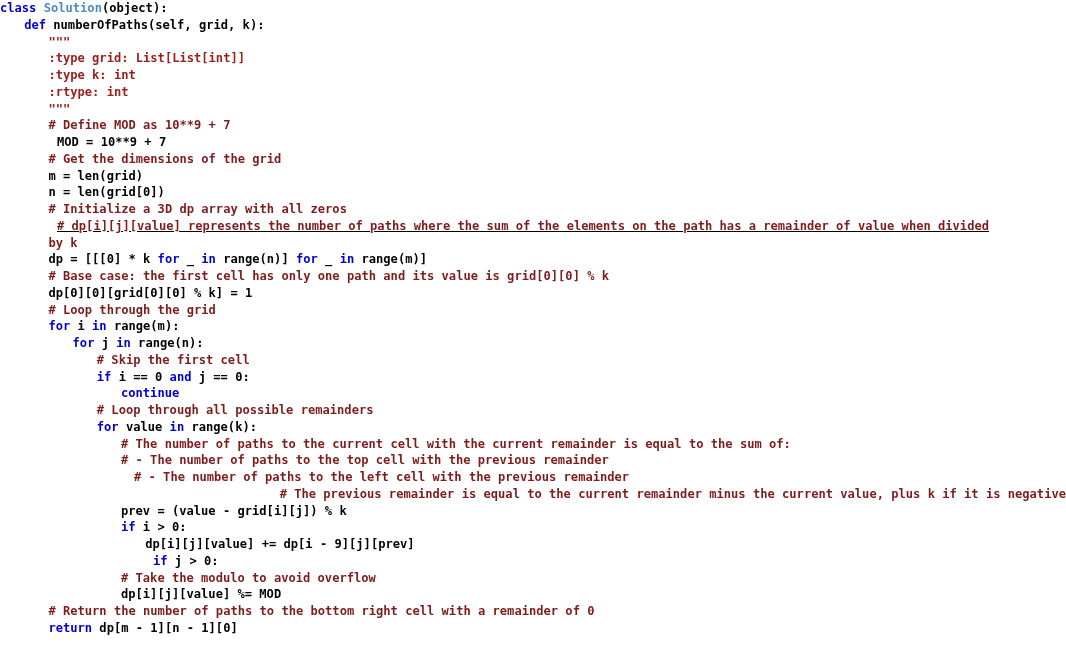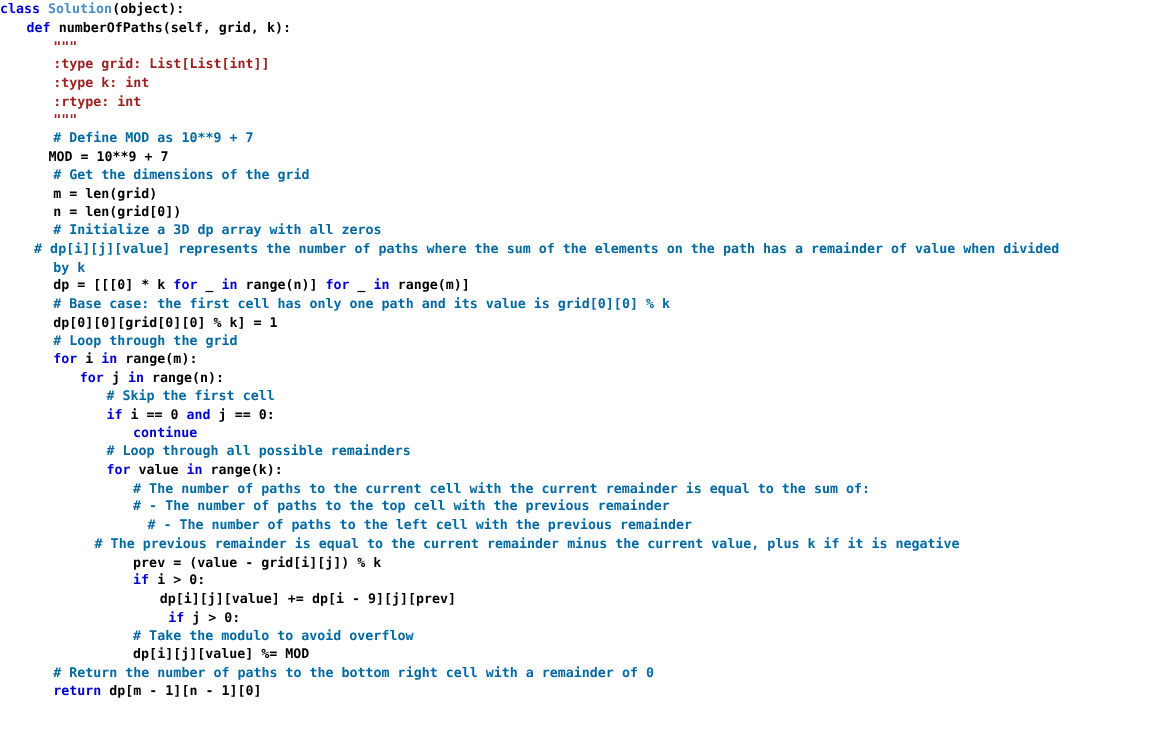--- a/index.html
+++ b/index.html
@@ -29,58 +29,58 @@
     height: 16.75px;
     white-space: pre;
     letter-spacing: 0px;
     padding-left: 0px;
     color: #000000;
     font-weight: bold;
   }
   .tok { font-weight: bold; }
   .t-kw      { color: #0000d0; }
   .t-cls     { color: #4a8fc0; }
-  .t-cmt     { color: #0369a1; }
+  .t-cmt     { color: #7f1d1d; }
   .t-str     { color: #9c2020; }
   .t-plain   { color: #000000; }
 </style>
 </head>
 <body>
 
 <div id="code-view">
     <div class="code-line" style="padding-left: 0px;"><span class="tok t-kw">class</span><span class="tok t-plain"> </span><span class="tok t-cls">Solution</span><span class="tok t-plain">(object):</span></div>
     <div class="code-line" style="padding-left: 24.2px;"><span class="tok t-kw">def</span><span class="tok t-plain"> numberOfPaths(self, grid, k):</span></div>
     <div class="code-line" style="padding-left: 48.4px;"><span class="tok t-str">"""</span></div>
     <div class="code-line" style="padding-left: 48.4px;"><span class="tok t-str">:type grid: List[List[int]]</span></div>
     <div class="code-line" style="padding-left: 48.4px;"><span class="tok t-str">:type k: int</span></div>
     <div class="code-line" style="padding-left: 48.4px;"><span class="tok t-str">:rtype: int</span></div>
     <div class="code-line" style="padding-left: 48.4px;"><span class="tok t-str">"""</span></div>
     <div class="code-line" style="padding-left: 48.4px;"><span class="tok t-cmt"># Define MOD as 10**9 + 7</span></div>
-    <div class="code-line" style="padding-left: 44px;"><span class="tok t-plain">MOD = 10**9 + 7</span></div>
+    <div class="code-line" style="padding-left: 57px;"><span class="tok t-plain">MOD = 10**9 + 7</span></div>
     <div class="code-line" style="padding-left: 48.4px;"><span class="tok t-cmt"># Get the dimensions of the grid</span></div>
     <div class="code-line" style="padding-left: 48.4px;"><span class="tok t-plain">m = len(grid)</span></div>
     <div class="code-line" style="padding-left: 48.4px;"><span class="tok t-plain">n = len(grid[0])</span></div>
     <div class="code-line" style="padding-left: 48.4px;"><span class="tok t-cmt"># Initialize a 3D dp array with all zeros</span></div>
-    <div class="code-line" style="padding-left: 31px;"><span class="tok t-cmt"># dp[i][j][value] represents the number of paths where the sum of the elements on the path has a remainder of value when divided</span></div>
+    <div class="code-line" style="padding-left: 57px; text-decoration: underline;"><span class="tok t-cmt"># dp[i][j][value] represents the number of paths where the sum of the elements on the path has a remainder of value when divided</span></div>
     <div class="code-line" style="padding-left: 48.4px;"><span class="tok t-cmt">by k</span></div>
     <div class="code-line" style="padding-left: 48.4px;"><span class="tok t-plain">dp = [[[0] * k </span><span class="tok t-kw">for</span><span class="tok t-plain"> _ </span><span class="tok t-kw">in</span><span class="tok t-plain"> range(n)] </span><span class="tok t-kw">for</span><span class="tok t-plain"> _ </span><span class="tok t-kw">in</span><span class="tok t-plain"> range(m)]</span></div>
     <div class="code-line" style="padding-left: 48.4px;"><span class="tok t-cmt"># Base case: the first cell has only one path and its value is grid[0][0] % k</span></div>
     <div class="code-line" style="padding-left: 48.4px;"><span class="tok t-plain">dp[0][0][grid[0][0] % k] = 1</span></div>
     <div class="code-line" style="padding-left: 48.4px;"><span class="tok t-cmt"># Loop through the grid</span></div>
     <div class="code-line" style="padding-left: 48.4px;"><span class="tok t-kw">for</span><span class="tok t-plain"> i </span><span class="tok t-kw">in</span><span class="tok t-plain"> range(m):</span></div>
     <div class="code-line" style="padding-left: 72.6px;"><span class="tok t-kw">for</span><span class="tok t-plain"> j </span><span class="tok t-kw">in</span><span class="tok t-plain"> range(n):</span></div>
     <div class="code-line" style="padding-left: 96.8px;"><span class="tok t-cmt"># Skip the first cell</span></div>
     <div class="code-line" style="padding-left: 96.8px;"><span class="tok t-kw">if</span><span class="tok t-plain"> i == 0 </span><span class="tok t-kw">and</span><span class="tok t-plain"> j == 0:</span></div>
     <div class="code-line" style="padding-left: 121px;"><span class="tok t-kw">continue</span></div>
     <div class="code-line" style="padding-left: 96.8px;"><span class="tok t-cmt"># Loop through all possible remainders</span></div>
     <div class="code-line" style="padding-left: 96.8px;"><span class="tok t-kw">for</span><span class="tok t-plain"> value </span><span class="tok t-kw">in</span><span class="tok t-plain"> range(k):</span></div>
     <div class="code-line" style="padding-left: 121px;"><span class="tok t-cmt"># The number of paths to the current cell with the current remainder is equal to the sum of:</span></div>
     <div class="code-line" style="padding-left: 121px;"><span class="tok t-cmt"># - The number of paths to the top cell with the previous remainder</span></div>
     <div class="code-line" style="padding-left: 121px; margin-left: 13px;"><span class="tok t-cmt"># - The number of paths to the left cell with the previous remainder</span></div>
-    <div class="code-line" style="padding-left: 86px;"><span class="tok t-cmt"># The previous remainder is equal to the current remainder minus the current value, plus k if it is negative</span></div>
+    <div class="code-line" style="padding-left: 86px; text-align: right;"><span class="tok t-cmt"># The previous remainder is equal to the current remainder minus the current value, plus k if it is negative</span></div>
     <div class="code-line" style="padding-left: 121px;"><span class="tok t-plain">prev = (value - grid[i][j]) % k</span></div>
     <div class="code-line" style="padding-left: 121px;"><span class="tok t-kw">if</span><span class="tok t-plain"> i &gt; 0:</span></div>
     <div class="code-line" style="padding-left: 145.2px;"><span class="tok t-plain">dp[i][j][value] += dp[i - 9][j][prev]</span></div>
     <div class="code-line" style="padding-left: 121px; margin-left: 32px;"><span class="tok t-kw">if</span><span class="tok t-plain"> j &gt; 0:</span></div>
     <div class="code-line" style="padding-left: 121px;"><span class="tok t-cmt"># Take the modulo to avoid overflow</span></div>
     <div class="code-line" style="padding-left: 121px;"><span class="tok t-plain">dp[i][j][value] %= MOD</span></div>
     <div class="code-line" style="padding-left: 48.4px;"><span class="tok t-cmt"># Return the number of paths to the bottom right cell with a remainder of 0</span></div>
     <div class="code-line" style="padding-left: 48.4px;"><span class="tok t-kw">return</span><span class="tok t-plain"> dp[m - 1][n - 1][0]</span></div>
   </div>
 

